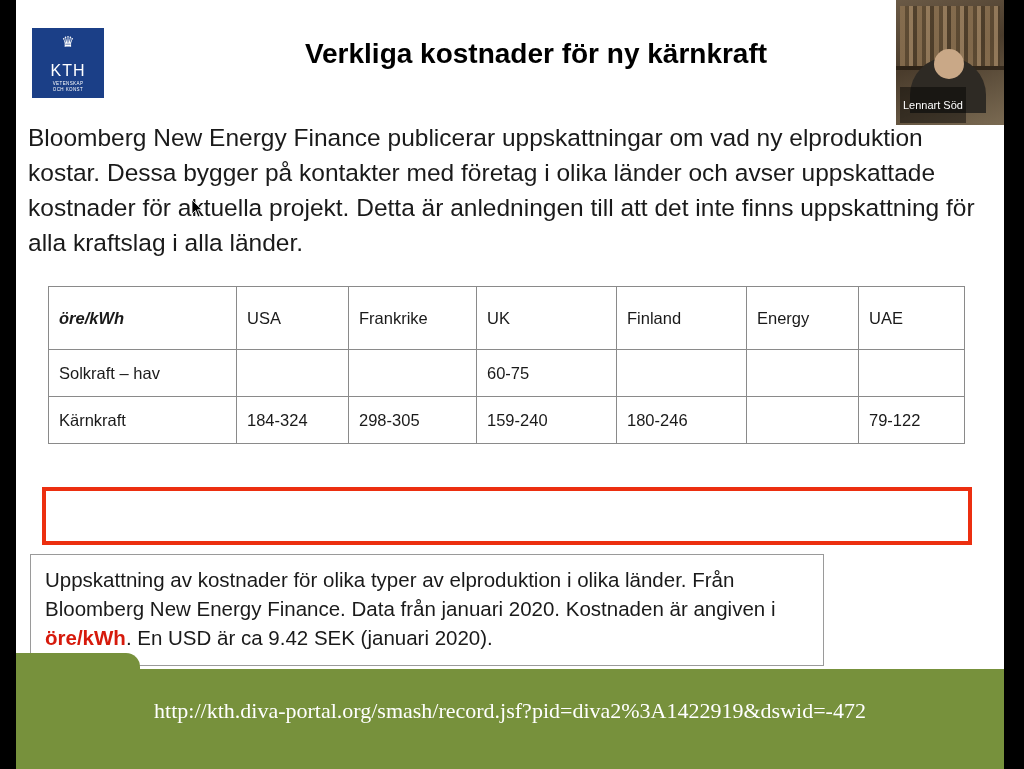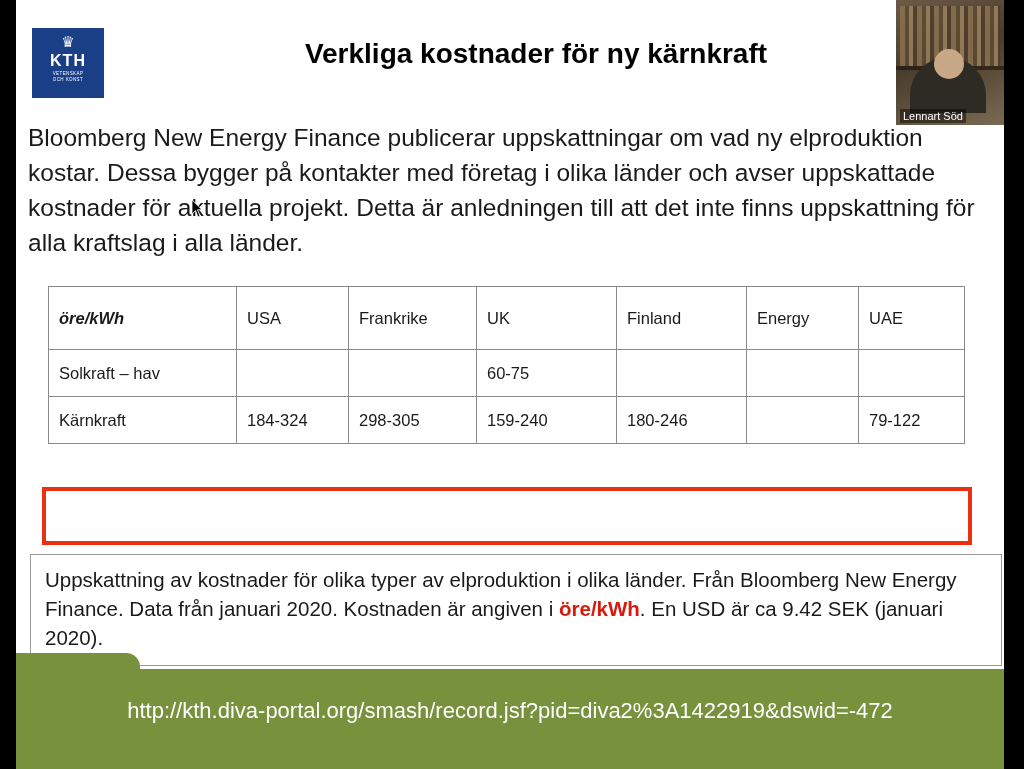--- a/index.html
+++ b/index.html
@@ -81,21 +81,21 @@
     border-radius: 50%;
     background: #c9a887;
   }
   .webcam-name {
     position: absolute;
     left: 4px;
     bottom: 2px;
     font-size: 11px;
     color: #ffffff;
     background: rgba(0,0,0,0.45);
-    padding: 1px 3px;
+    padding: 12px 3px;
     white-space: nowrap;
     font-family: "Liberation Sans", sans-serif;
   }
 
   
   .kth-logo {
     position: absolute;
     left: 16px;
     top: 28px;
     width: 72px;
@@ -107,24 +107,24 @@
     box-sizing: border-box;
     padding-top: 6px;
   }
   .kth-crown {
     font-size: 15px;
     line-height: 14px;
     color: #ffffff;
   }
   .kth-text {
     font-size: 16px;
-    font-weight: bold;
+    font-weight: normal;
     letter-spacing: 1px;
     line-height: 20px;
-    margin-top: 2px;
+    margin-top: 12px;
   }
   .kth-sub {
     font-size: 4.5px;
     line-height: 6px;
     letter-spacing: 0.4px;
   }
 
   .slide-title {
     position: absolute;
     left: 120px;
@@ -194,21 +194,21 @@
     border: 4px solid #ec2f10;
     box-sizing: border-box;
     pointer-events: none;
     z-index: 10;
   }
 
   .caption-box {
     position: absolute;
     left: 14px;
     top: 554px;
-    width: 972px;
+    width: 794px;
     height: 112px;
     border: 1px solid #9a9a9a;
     box-sizing: border-box;
     background: #ffffff;
     padding: 10px 14px;
     font-size: 20.5px;
     line-height: 29px;
     color: #1a1a1a;
   }
   .ore-kwh {
@@ -238,21 +238,21 @@
     position: absolute;
     left: 0;
     bottom: 0;
     width: 988px;
     height: 116px;
     display: flex;
     align-items: center;
     justify-content: center;
     font-size: 22px;
     color: #ffffff;
-    font-family: Liberation Sans, sans-serif;
+    font-family: Liberation Serif, serif;
   }
 
   .cursor {
     position: absolute;
     left: 176px;
     top: 200px;
     width: 12px;
     height: 18px;
     z-index: 30;
   }

